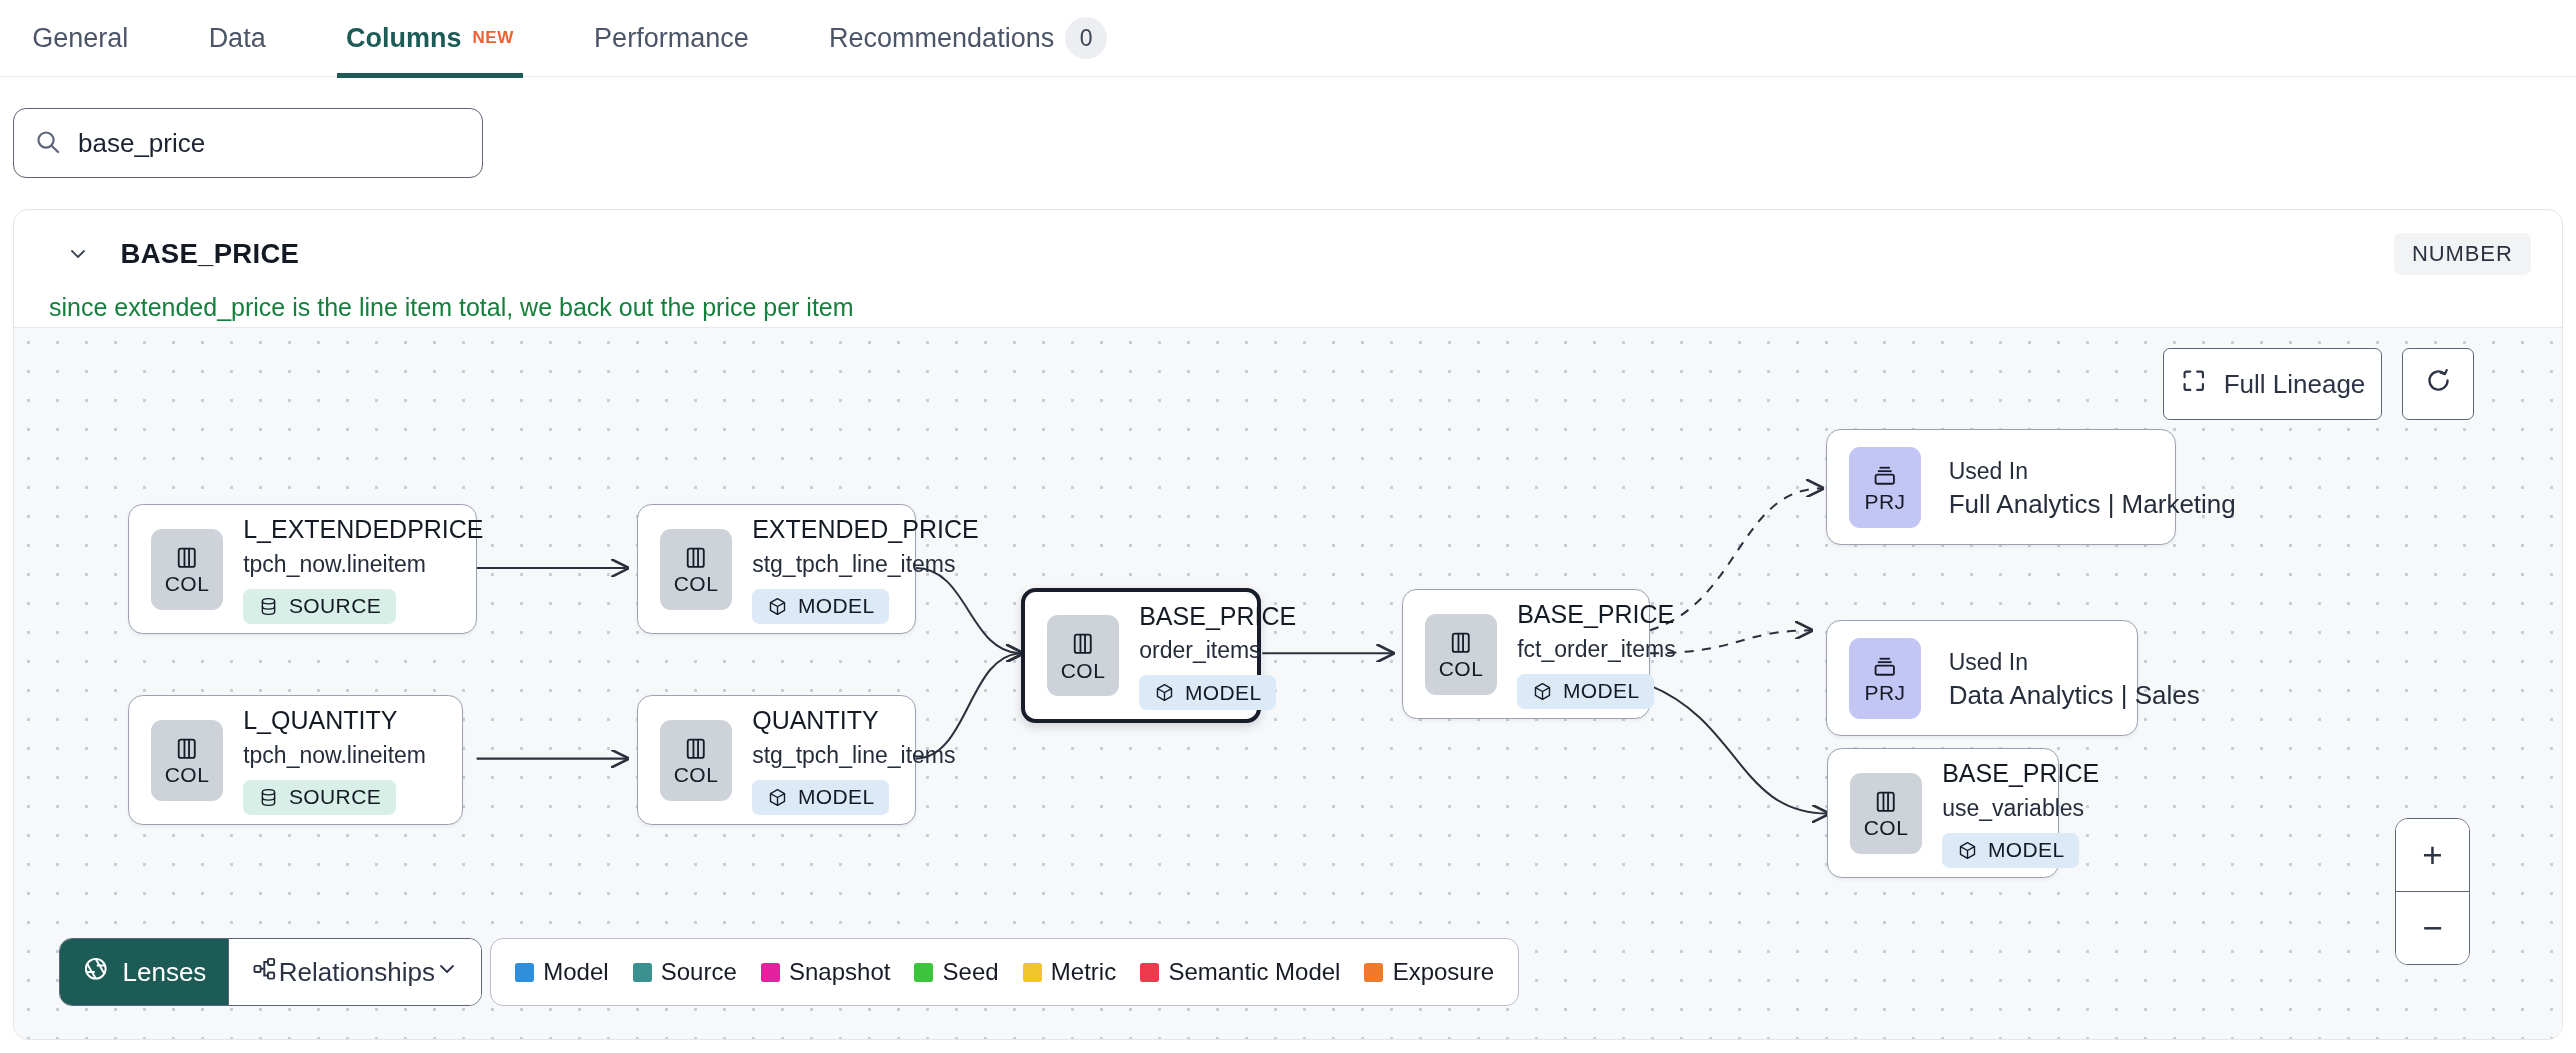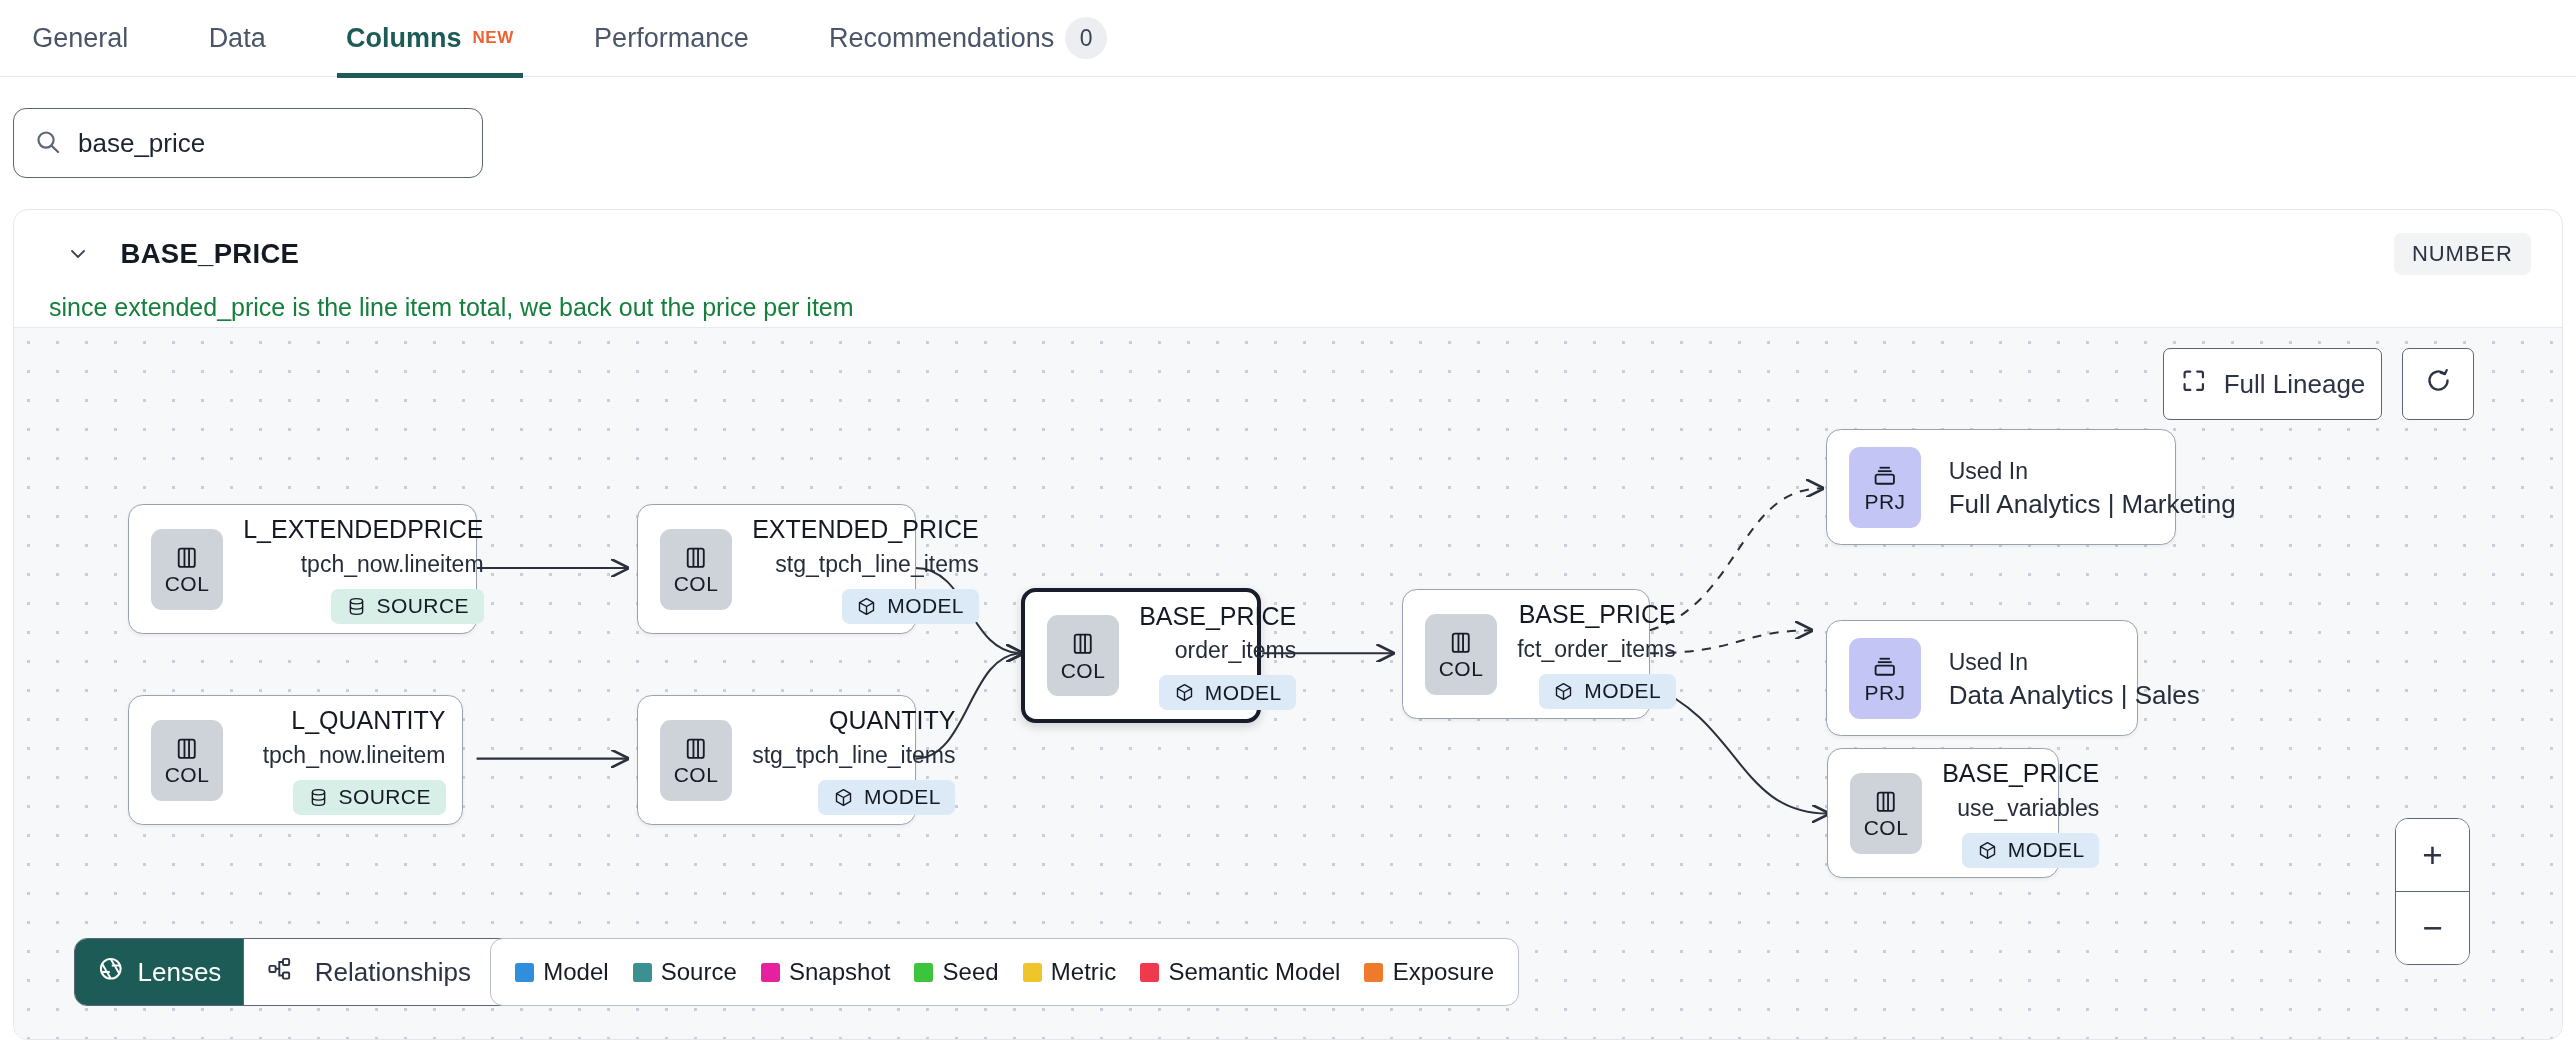--- a/index.html
+++ b/index.html
@@ -139,21 +139,21 @@
     margin: 0 3.7px 0 22px;
   }
   .kind-chip.prj { background: #c3c6f5; }
   .kind-chip .kind-label {
     font-size: 21px; font-weight: 400; color: #161b26;
     letter-spacing: 0.5px; line-height: 1;
   }
   .node-body {
     flex: 1 1 auto;
     display: flex; flex-direction: column;
-    align-items: flex-end; justify-content: center;
+    align-items: flex-start; justify-content: center;
     padding: 0 16.5px;
   }
   .node-body.left { align-items: flex-start; padding-left: 24px; }
   .node-name {
     font-size: 25px; font-weight: 400; color: #141a24;
     white-space: nowrap; line-height: 1.25;
   }
   .node-sub {
     font-size: 23px; color: #252c3a;
     white-space: nowrap; line-height: 1.3; margin-top: 4.6px;
@@ -211,21 +211,21 @@
     background: #fff;
     overflow: hidden;
   }
   .lens-btn {
     background: #1d5c56; color: #fff;
     display: flex; align-items: center; gap: 13px;
     padding: 0 22px; font-size: 26px; cursor: pointer;
   }
   .rel-btn {
     background: #fff; color: #2b3344;
-    display: flex; align-items: center; gap: 21px;
+    display: flex; align-items: center; gap: 0;
     padding: 0 22px; font-size: 26px; cursor: pointer;
     border-left: 1.8px solid #5c6478;
   }
   .legend {
     position: absolute; left: 489px; bottom: 44px;
     height: 68px;
     display: flex; align-items: center; gap: 24px;
     padding: 0 24px;
     background: #fff;
     border: 1.8px solid #b9bfca;
@@ -523,21 +523,21 @@
             <polyline points="18.8 3.4 17.3 6.7 13.9 5.6"></polyline>
         </svg>
       </span>
     </div>
 
     <div class="zoom-ctrl" style="left:2381px; top:490px;">
       <button>+</button>
       <button>−</button>
     </div>
 
-    <div class="lens-group" style="left:60px; bottom:33px;">
+    <div class="lens-group" style="left:45px; bottom:33px;">
       <div class="lens-btn">
         <span>
           <svg width="27.5" height="27.5" viewBox="0 0 24 24" fill="none" stroke="#ffffff" stroke-width="1.7">
             <circle cx="12" cy="12" r="8.6"></circle>
               <path d="M12 3.4 15.8 10"></path>
               <path d="M20.3 9.1 12.9 9.1"></path>
             <path d="M19.6 16.6 15.9 10.1"></path>
               <path d="M12 20.6 8.2 14"></path>
               <path d="M3.7 14.9h7.4"></path>
               <path d="M4.4 7.4 8.1 13.9"></path>

